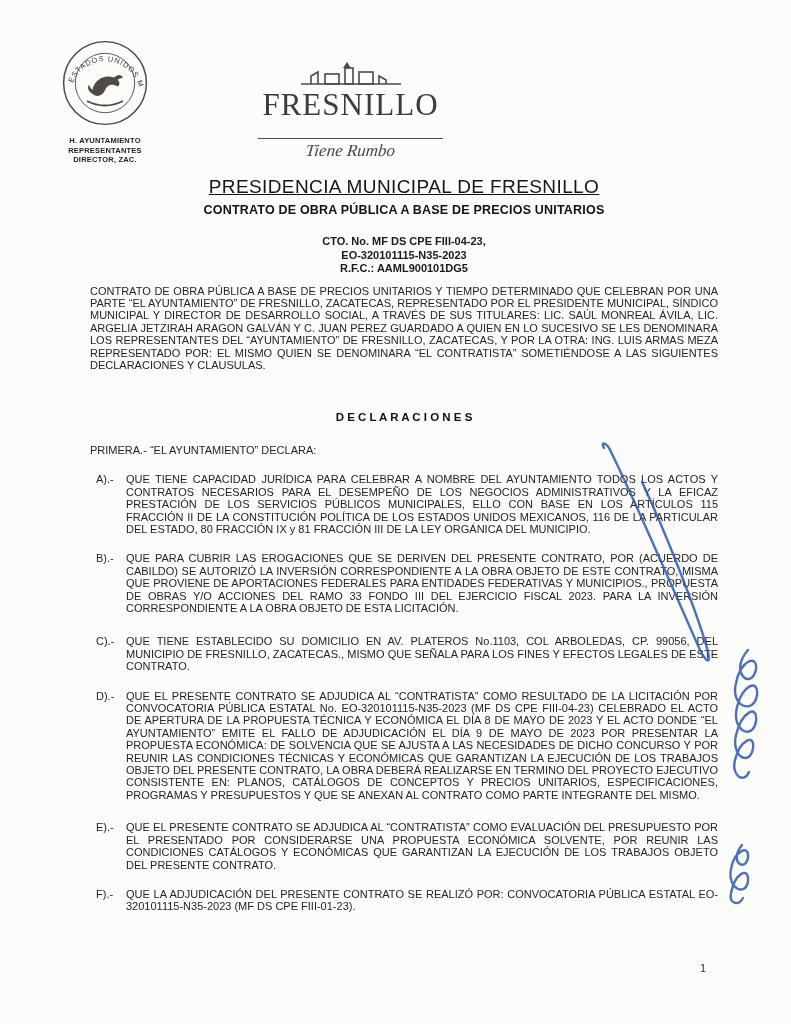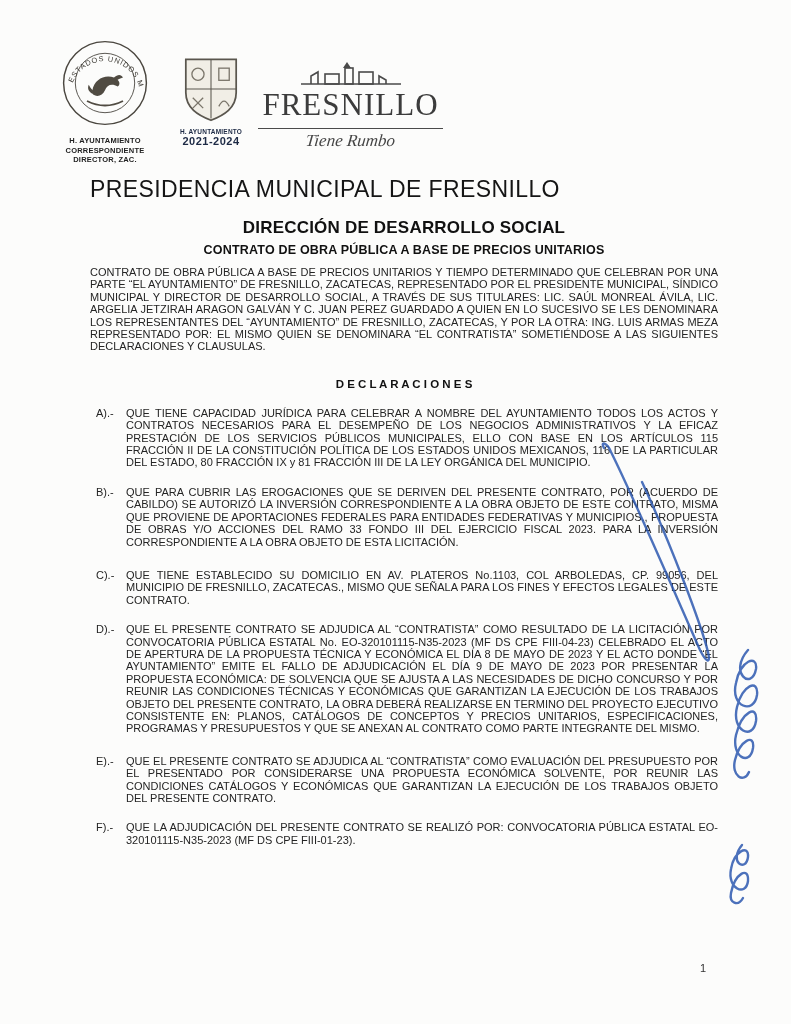--- a/index.html
+++ b/index.html
@@ -16,35 +16,35 @@
   
   .seal-wrap{position:absolute;left:50px;top:38px;width:110px;text-align:center;}
   .seal-caption{margin-top:4px;font-size:7.5px;font-weight:700;line-height:9.5px;color:#222;letter-spacing:.2px;}
   .crest-wrap{position:absolute;left:168px;top:56px;width:86px;text-align:center;}
   .crest-caption-top{font-size:6.5px;font-weight:700;color:#1d2a45;margin-top:2px;letter-spacing:.2px;}
   .crest-caption-years{font-size:11px;font-weight:700;color:#1d2a45;letter-spacing:.5px;}
   .fresnillo-wrap{position:absolute;left:258px;top:60px;width:185px;text-align:center;color:#3a3a3a;}
   .fresnillo-word{
     font-family:"Liberation Serif", serif;
     font-size:31px;letter-spacing:1px;font-weight:400;color:#3c3c3c;
-    line-height:30px;border-bottom:1.5px solid #4a4a4a;padding-bottom:8px;
+    line-height:30px;border-bottom:1.5px solid #4a4a4a;padding-bottom:18px;
   }
   .fresnillo-tagline{
     font-family:"Liberation Serif", serif;
     font-style:italic;font-size:17px;color:#454545;margin-top:2px;
     transform:skewX(-6deg);
   }
   
   .content{position:absolute;left:90px;top:176px;width:628px;}
-  .title-main{font-size:23px;letter-spacing:.4px;text-align:left;color:#151515;font-weight:400;}
+  .title-main{font-size:19px;letter-spacing:.4px;text-align:center;color:#151515;font-weight:400;text-decoration:underline;}
   .title-sub{font-size:17px;text-align:center;font-weight:700;color:#111;margin-top:15px;letter-spacing:.2px;}
   .title-contract{font-size:12.5px;text-align:center;font-weight:700;color:#111;margin-top:5px;letter-spacing:.2px;}
   .ref-block{margin-top:18px;text-align:center;font-size:11px;font-weight:700;line-height:13.5px;color:#1a1a1a;}
   .intro{margin-top:9px;font-size:11px;line-height:12.4px;text-align:justify;color:#242424;}
-  .decl-heading{margin-top:25px;text-align:center;font-weight:700;font-size:11.5px;color:#111;}
+  .decl-heading{margin-top:40px;text-align:center;font-weight:700;font-size:11.5px;color:#111;}
   .primera{margin-top:21px;font-size:11px;color:#1e1e1e;}
   .decl-item{display:flex;margin-top:17px;font-size:11px;line-height:12.4px;color:#242424;}
   .decl-label{width:30px;flex:0 0 30px;margin-left:6px;}
   .decl-text{flex:1;text-align:justify;}
   .page-number{position:absolute;right:85px;bottom:50px;font-size:11px;color:#333;}
   
   .ink{position:absolute;left:0;top:0;width:791px;height:1024px;pointer-events:none;z-index:6;}
 </style>
 </head>
 <body>
@@ -60,62 +60,54 @@
         <textPath href="#sealArc" startOffset="6%">ESTADOS UNIDOS MEXICANOS</textPath>
       </text>
 
       <path d="M36,58 C38,46 50,40 60,44 C66,46 68,52 64,54 C58,50 52,52 50,58 C47,65 40,66 36,62 Z" fill="#504b42"></path>
       <path d="M60,44 C64,40 68,40 70,44 C67,45 64,46 62,48 Z" fill="#504b42"></path>
       <path d="M36,62 C32,60 30,56 32,52 C34,56 36,58 38,59 Z" fill="#504b42"></path>
       <path d="M30,70 Q50,80 70,70" fill="none" stroke="#504b42" stroke-width="2"></path>
     </svg>
     <div class="seal-caption">
       <div>H. AYUNTAMIENTO</div>
-      <div>CORRESPONDIENTE</div>
+      <div>REPRESENTANTES</div>
       <div>DIRECTOR, ZAC.</div>
     </div>
   </div>
 
-  <div class="crest-wrap">
-    <svg width="62" height="66" viewBox="0 0 70 76">
-      <path d="M6,4 h58 v38 c0,18 -14,26 -29,32 c-15,-6 -29,-14 -29,-32 Z" fill="#f1eee6" stroke="#5a564e" stroke-width="2"></path>
-      <line x1="35" y1="4" x2="35" y2="72" stroke="#5a564e" stroke-width="1.2"></line>
-      <line x1="6" y1="38" x2="64" y2="38" stroke="#5a564e" stroke-width="1.2"></line>
-      <circle cx="20" cy="21" r="7" fill="none" stroke="#7a756a" stroke-width="1.5"></circle>
-      <rect x="44" y="14" width="12" height="14" fill="none" stroke="#7a756a" stroke-width="1.5"></rect>
-      <path d="M14,48 l12,12 M26,48 l-12,12" stroke="#7a756a" stroke-width="1.5"></path>
-      <path d="M44,58 q6,-12 12,0" fill="none" stroke="#7a756a" stroke-width="1.5"></path>
-    </svg>
-    <div class="crest-caption-top">H. AYUNTAMIENTO</div>
-    <div class="crest-caption-years">2021-2024</div>
-  </div>
 
   <div class="fresnillo-wrap">
     <svg width="120" height="26" viewBox="0 0 120 26">
       <path d="M56,2 l4,6 h-8 Z" fill="#4a4a4a"></path>
       <rect x="54" y="8" width="8" height="16" fill="none" stroke="#4a4a4a" stroke-width="1.6"></rect>
       <rect x="34" y="14" width="14" height="10" fill="none" stroke="#4a4a4a" stroke-width="1.6"></rect>
       <rect x="68" y="12" width="14" height="12" fill="none" stroke="#4a4a4a" stroke-width="1.6"></rect>
       <path d="M20,24 v-8 l7,-4 v12" fill="none" stroke="#4a4a4a" stroke-width="1.6"></path>
       <path d="M88,24 v-8 l7,4 v4" fill="none" stroke="#4a4a4a" stroke-width="1.6"></path>
       <line x1="10" y1="24" x2="110" y2="24" stroke="#4a4a4a" stroke-width="1.6"></line>
     </svg>
     <div class="fresnillo-word">FRESNILLO</div>
     <div class="fresnillo-tagline">Tiene Rumbo</div>
   </div>
 
   <div class="content">
     <div class="title-main">PRESIDENCIA MUNICIPAL DE FRESNILLO</div>
-    <div class="title-sub">DIRECCIÓN DE DESARROLLO SOCIAL</div>
     <div class="title-contract">CONTRATO DE OBRA PÚBLICA A BASE DE PRECIOS UNITARIOS</div>
 
+    <div class="ref-block">
+      <div>CTO. No. MF DS CPE FIII-04-23,</div>
+      <div>EO-320101115-N35-2023</div>
+      <div>R.F.C.: AAML900101DG5</div>
+    </div>
 
     <div class="intro">CONTRATO DE OBRA PÚBLICA A BASE DE PRECIOS UNITARIOS Y TIEMPO DETERMINADO QUE CELEBRAN POR UNA PARTE “EL AYUNTAMIENTO” DE FRESNILLO, ZACATECAS, REPRESENTADO POR EL PRESIDENTE MUNICIPAL, SÍNDICO MUNICIPAL Y DIRECTOR DE DESARROLLO SOCIAL, A TRAVÉS DE SUS TITULARES: LIC. SAÚL MONREAL ÁVILA,  LIC. ARGELIA JETZIRAH ARAGON GALVÁN Y  C. JUAN PEREZ GUARDADO A QUIEN EN LO SUCESIVO SE LES DENOMINARA LOS REPRESENTANTES DEL “AYUNTAMIENTO” DE FRESNILLO, ZACATECAS, Y POR LA OTRA: ING. LUIS ARMAS MEZA REPRESENTADO POR: EL MISMO QUIEN SE DENOMINARA “EL CONTRATISTA” SOMETIÉNDOSE A LAS    SIGUIENTES DECLARACIONES Y CLAUSULAS.</div>
 
     <div class="decl-heading">D E C L A R A C I O N E S</div>
+    <div class="primera">PRIMERA.- “EL AYUNTAMIENTO” DECLARA:</div>
 
     <div class="decl-item">
       <div class="decl-label">A).-</div>
       <div class="decl-text">QUE TIENE CAPACIDAD JURÍDICA PARA CELEBRAR A NOMBRE DEL AYUNTAMIENTO TODOS LOS ACTOS Y CONTRATOS NECESARIOS PARA EL DESEMPEÑO DE LOS NEGOCIOS ADMINISTRATIVOS Y LA EFICAZ PRESTACIÓN DE LOS SERVICIOS PÚBLICOS MUNICIPALES, ELLO CON BASE EN LOS ARTÍCULOS 115 FRACCIÓN II DE LA CONSTITUCIÓN POLÍTICA DE LOS ESTADOS UNIDOS MEXICANOS, 116 DE LA PARTICULAR DEL ESTADO, 80 FRACCIÓN IX y 81 FRACCIÓN III DE LA LEY ORGÁNICA DEL MUNICIPIO.</div>
     </div>
     <div class="decl-item">
       <div class="decl-label">B).-</div>
       <div class="decl-text">QUE PARA CUBRIR LAS EROGACIONES QUE SE DERIVEN DEL PRESENTE CONTRATO, POR (ACUERDO DE CABILDO) SE AUTORIZÓ LA INVERSIÓN CORRESPONDIENTE A LA OBRA OBJETO DE ESTE CONTRATO, MISMA QUE PROVIENE DE APORTACIONES FEDERALES PARA ENTIDADES FEDERATIVAS Y MUNICIPIOS., PROPUESTA DE OBRAS Y/O ACCIONES DEL RAMO 33 FONDO III DEL EJERCICIO FISCAL 2023.  PARA LA INVERSIÓN CORRESPONDIENTE A LA OBRA OBJETO DE ESTA LICITACIÓN.</div>
     </div>
     <div class="decl-item" style="margin-top:21px;">

